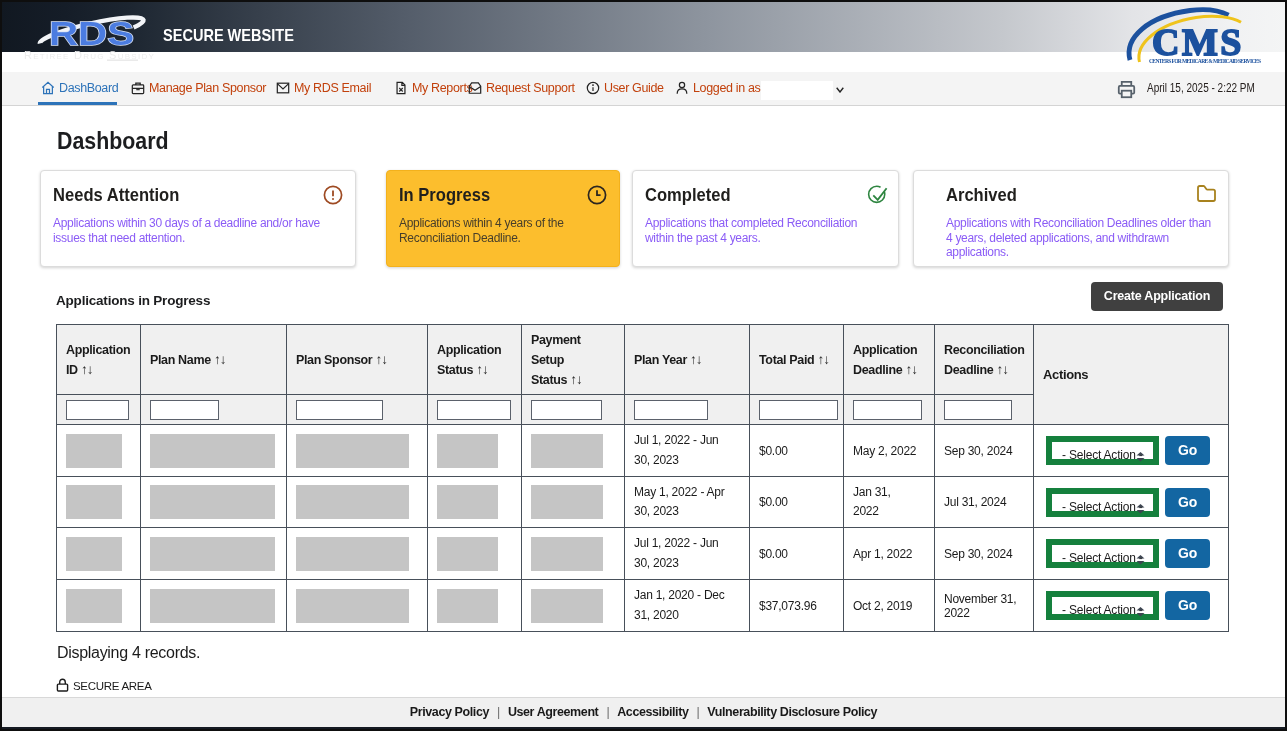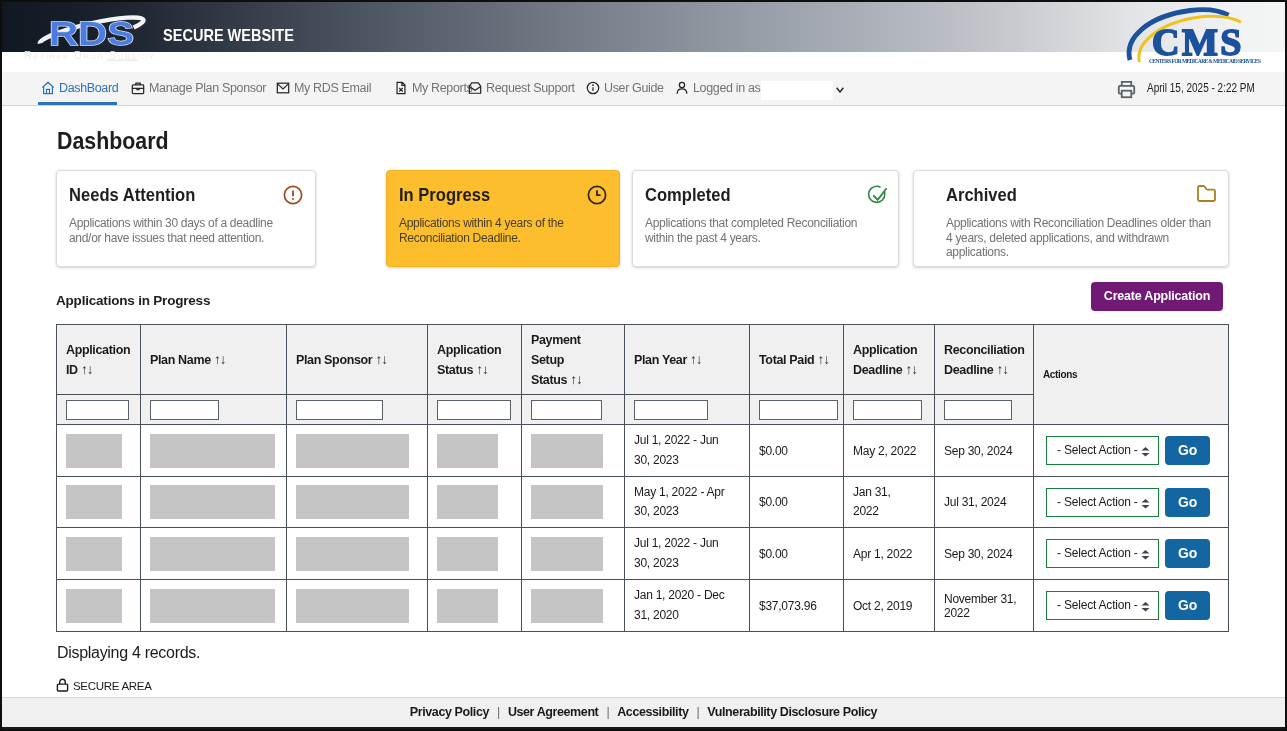--- a/index.html
+++ b/index.html
@@ -21,66 +21,66 @@
   position:absolute; left:163px; top:26px;
   color:#fff; font-size:17px; font-weight:bold;
   transform:scaleX(0.855); transform-origin:left;
 }
 #cmslogo { position:absolute; left:1120px; top:2px; }
 
 #nav {
   position:absolute; left:0; top:72px; width:1287px; height:34px;
   background:#f4f4f4; border-bottom:1px solid #d4d4d4;
 }
-.nitem { position:absolute; top:9px; font-size:12.5px; letter-spacing:-0.35px; color:#737373; white-space:nowrap; }
+.nitem { position:absolute; top:9px; font-size:12.5px; letter-spacing:-0.35px; color:#c2410c; white-space:nowrap; }
 .nitem svg { vertical-align:-3px; margin-right:4px; }
 #nv-dash { color:#2d73b9; }
 #dashunder { position:absolute; left:38px; top:29.5px; width:78.5px; height:3.5px; background:#2d73b9; }
 #nv-sel { position:absolute; left:761px; top:9px; width:72px; height:19px; background:#fff; }
 #nv-chev { position:absolute; left:836px; top:15px; }
 #nv-date { position:absolute; left:1147px; top:9px; font-size:12.5px; color:#26201e; transform:scaleX(0.8); transform-origin:left; }
 #nv-print { position:absolute; left:1117px; top:8px; }
 
 h1 { position:absolute; left:57px; top:126.5px; font-size:24px; color:#1c1d1f; transform:scaleX(0.89); transform-origin:left; white-space:nowrap;}
 .card {
   position:absolute; top:170px; height:97px; background:#fff;
   border:1px solid #dcdcdc; border-radius:4px;
   box-shadow:0 1px 3px rgba(0,0,0,0.18);
   padding:12px 12px 0 12px;
 }
 .card h2 { font-size:18px; color:#201f1d; margin-top:2px; transform:scaleX(0.92); transform-origin:left; white-space:nowrap; }
-.card p { font-size:12px; letter-spacing:-0.3px; color:#737373; line-height:14.5px; margin-top:10px; }
+.card p { font-size:12px; letter-spacing:-0.3px; color:#8b5cf6; line-height:14.5px; margin-top:10px; }
 .cicon { position:absolute; top:14px; right:12px; }
-#card1 { left:56px; width:260px; }
+#card1 { left:40px; width:316px; }
 #card2 { left:386px; width:234px; background:#fcbe2d; border-color:#f3b11c; }
 #card2 p { color:#473e2a; }
 #card3 { left:632px; width:267px; }
 #card4 { left:913px; width:316px;padding-left:32px; }
 #tbar-label { position:absolute; left:56px; top:293px; font-size:13.5px; letter-spacing:-0.2px; font-weight:bold; color:#1c1d1f; }
 #btn-create {
   position:absolute; left:1091px; top:282px; width:132px; height:29px;
-  background:#701a75; color:#fff; font-weight:bold; font-size:12.5px; letter-spacing:-0.2px;
+  background:#404040; color:#fff; font-weight:bold; font-size:12.5px; letter-spacing:-0.2px;
   border-radius:4px; text-align:center; line-height:29px;
 }
 
 #tbl {
   position:absolute; left:56px; top:324px; width:1172px;
   border-collapse:collapse; table-layout:fixed;
   font-size:12px; letter-spacing:-0.25px; color:#1b1b1b;
 }
 #tbl th, #tbl td { border:1px solid #48505a; vertical-align:middle; padding:0 8px 0 9px; }
 #tbl th { background:#f0f0f0; text-align:left; font-size:12.5px; letter-spacing:-0.35px; line-height:20px; }
 #tbl td.f { background:#f0f0f0; }
 .arr { font-weight:bold; font-size:13.5px; letter-spacing:-1px; color:#2a2a2a; }
 .ginput { border:1px solid #5b616b; background:#fff; height:20px; display:block; }
 .blk { background:#c5c5c5; height:34px; }
 td.datecell { line-height:19.5px; white-space:nowrap; }
 td.p14 { padding-left:14px; }
 .selbox {
-  display:inline-block; width:113px; height:29px; border:1px solid #15803d;
+  display:inline-block; width:113px; height:29px; border:6px solid #15803d;
   background:#fff; font-size:12px; letter-spacing:-0.2px; line-height:27px; padding-left:10px;
   vertical-align:middle; position:relative; margin-left:3px;
 }
 .gobtn {
   display:inline-block; width:45px; height:29px; background:#1366a2; color:#fff;
   font-weight:bold; font-size:14px; text-align:center; line-height:29px;
   border-radius:4px; vertical-align:middle; margin-left:6px; letter-spacing:-0.2px;
 }
 #displaying { position:absolute; left:57px; top:644px; font-size:16px; letter-spacing:-0.3px; }
 #securearea { position:absolute; left:56px; top:678px; font-size:11.5px; letter-spacing:-0.3px; }
@@ -218,21 +218,21 @@
       <tr style="height:70px;">
     <th>Application ID&nbsp;<span class="arr">↑↓</span></th>
     <th>Plan Name <span class="arr">↑↓</span></th>
     <th>Plan Sponsor <span class="arr">↑↓</span></th>
     <th>Application Status <span class="arr">↑↓</span></th>
     <th>Payment Setup Status&nbsp;<span class="arr">↑↓</span></th>
     <th>Plan Year <span class="arr">↑↓</span></th>
     <th>Total Paid <span class="arr">↑↓</span></th>
     <th>Application Deadline <span class="arr">↑↓</span></th>
     <th>Reconciliation Deadline <span class="arr">↑↓</span></th>
-    <th rowspan="2" style="font-size:10px;">Actions</th>
+    <th rowspan="2" style="font-size:13px;">Actions</th>
   </tr>
   <tr style="height:30px;">
     <td class="f">
           <span class="ginput" style="width:63px;"></span>
         </td>
     <td class="f">
           <span class="ginput" style="width:69px;"></span>
         </td>
     <td class="f">
           <span class="ginput" style="width:87px;"></span>

